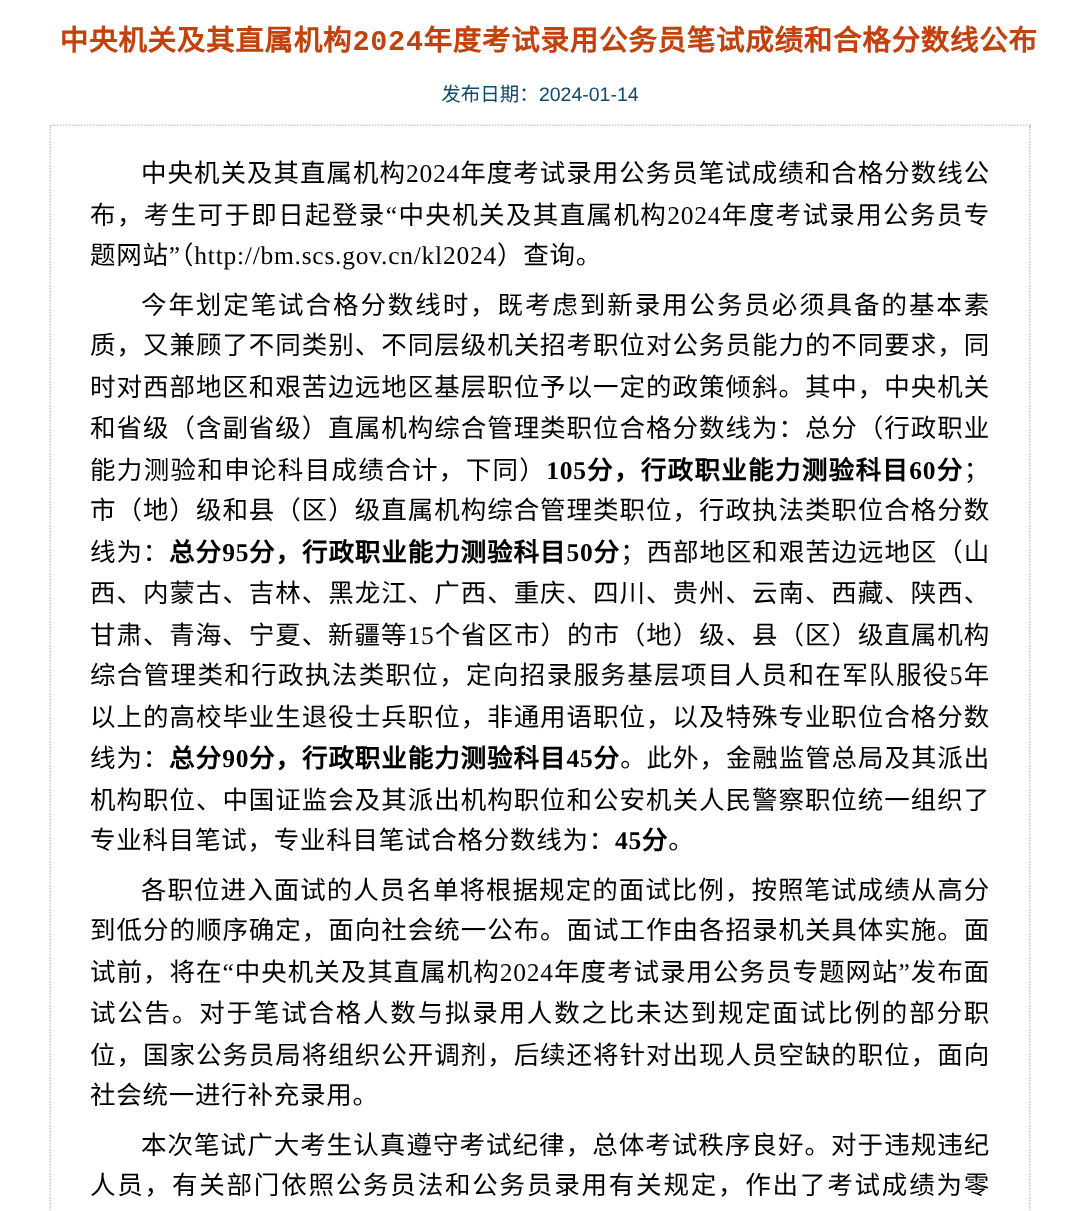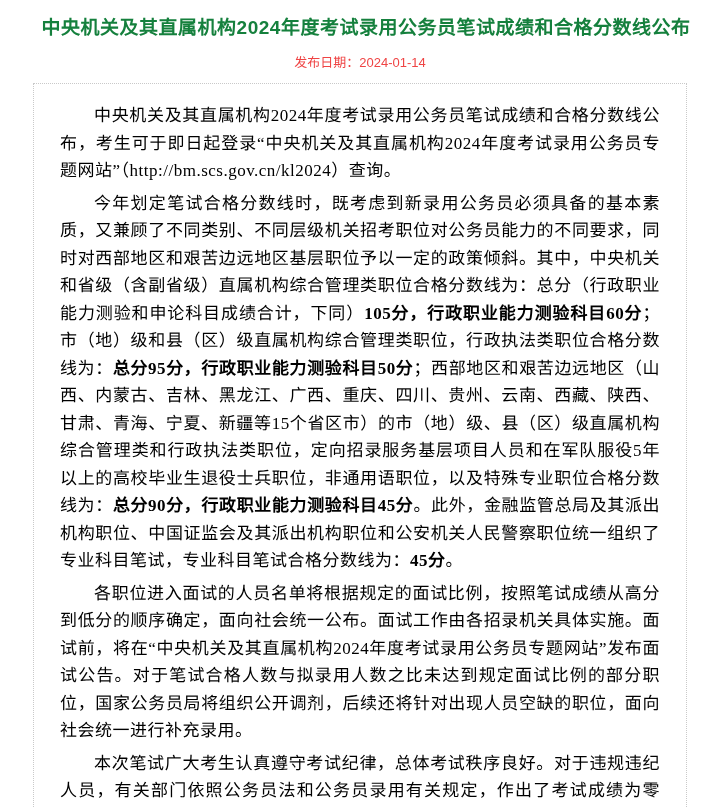--- a/index.html
+++ b/index.html
@@ -12,31 +12,31 @@
     height: 807px;
     overflow: hidden;
   }
   .page-header {
     padding-top: 13px;
     text-align: center;
   }
   .page-title {
     font-size: 19px;
     font-weight: bold;
-    color: #15803d;
+    color: #c2410c;
     letter-spacing: 0.5px;
     line-height: 30px;
-    font-family: Liberation Sans, sans-serif;
+    font-family: Liberation Mono, monospace;
     margin-left: 12px;
   }
   .publish-date-line {
     margin-top: 9px;
     text-align: center;
     font-size: 13px;
-    color: #ef4444;
+    color: #0c4a6e;
   }
   .article-box {
     margin: 12px auto 0 auto;
     width: 654px;
     min-height: 730px;
     border: 1px dotted #c9c9c9;
     padding: 18px 26px 24px 26px;
   }
   .article-box p {
     font-family: "Liberation Serif", serif;

